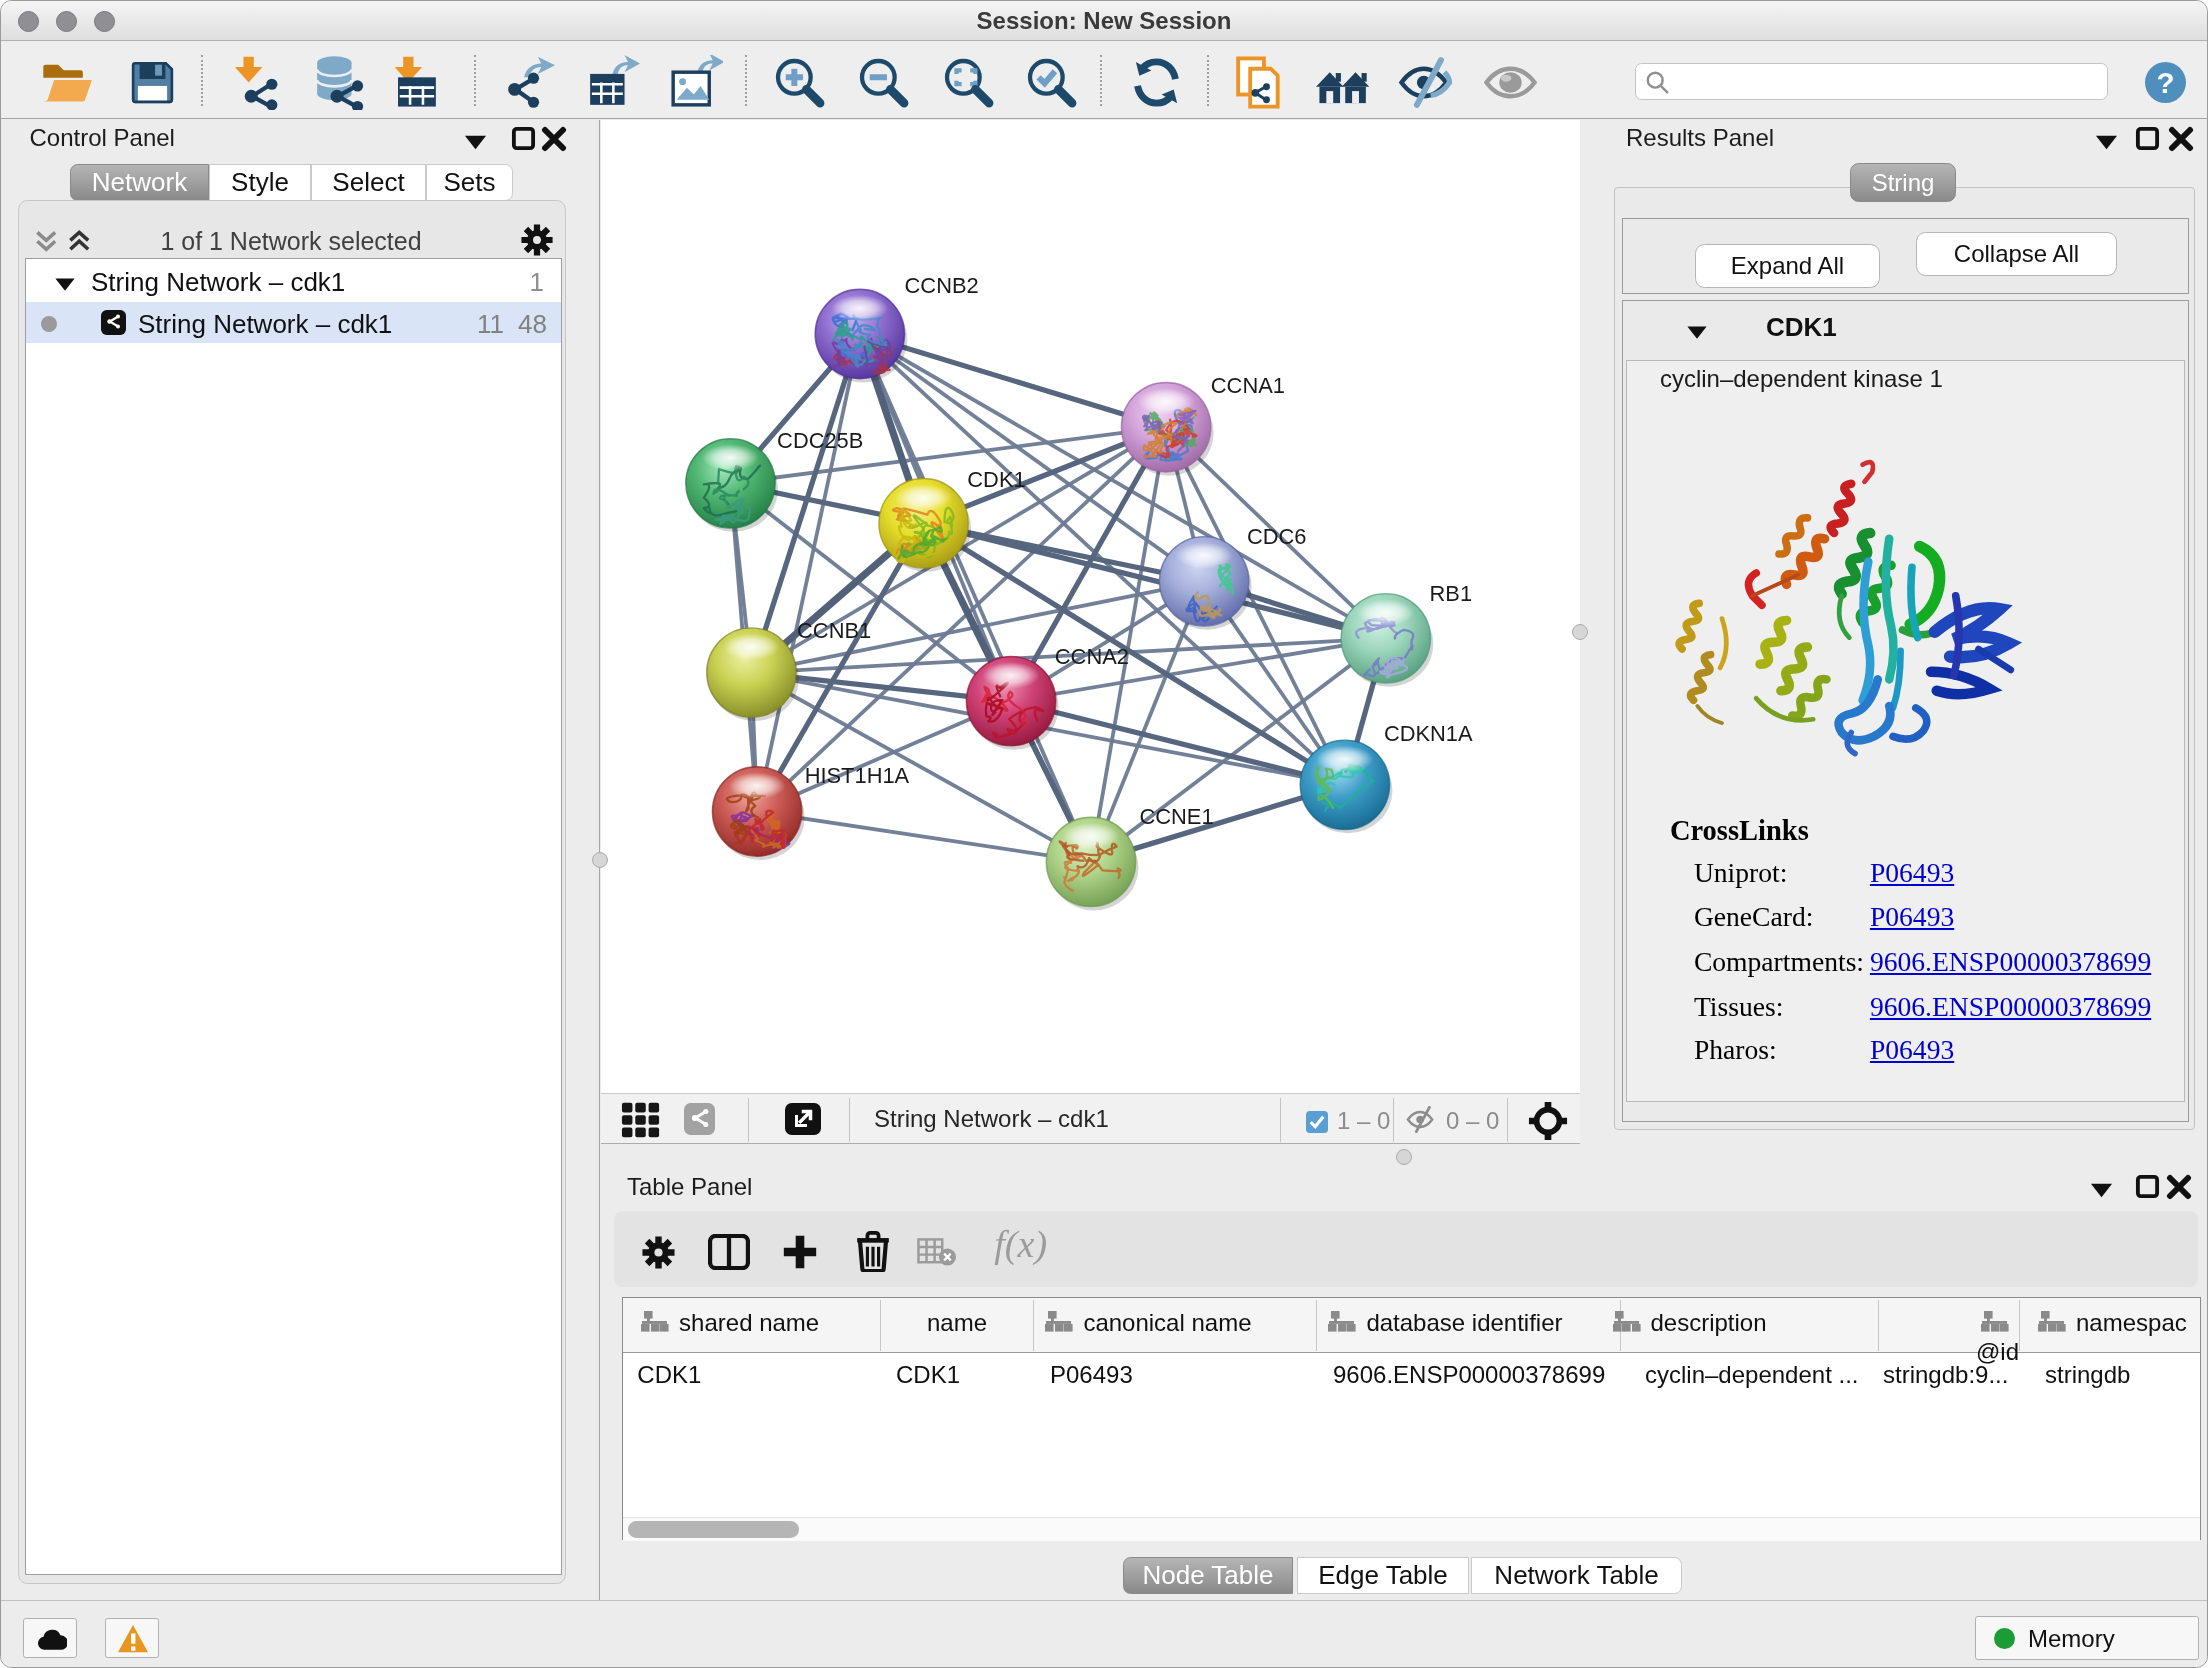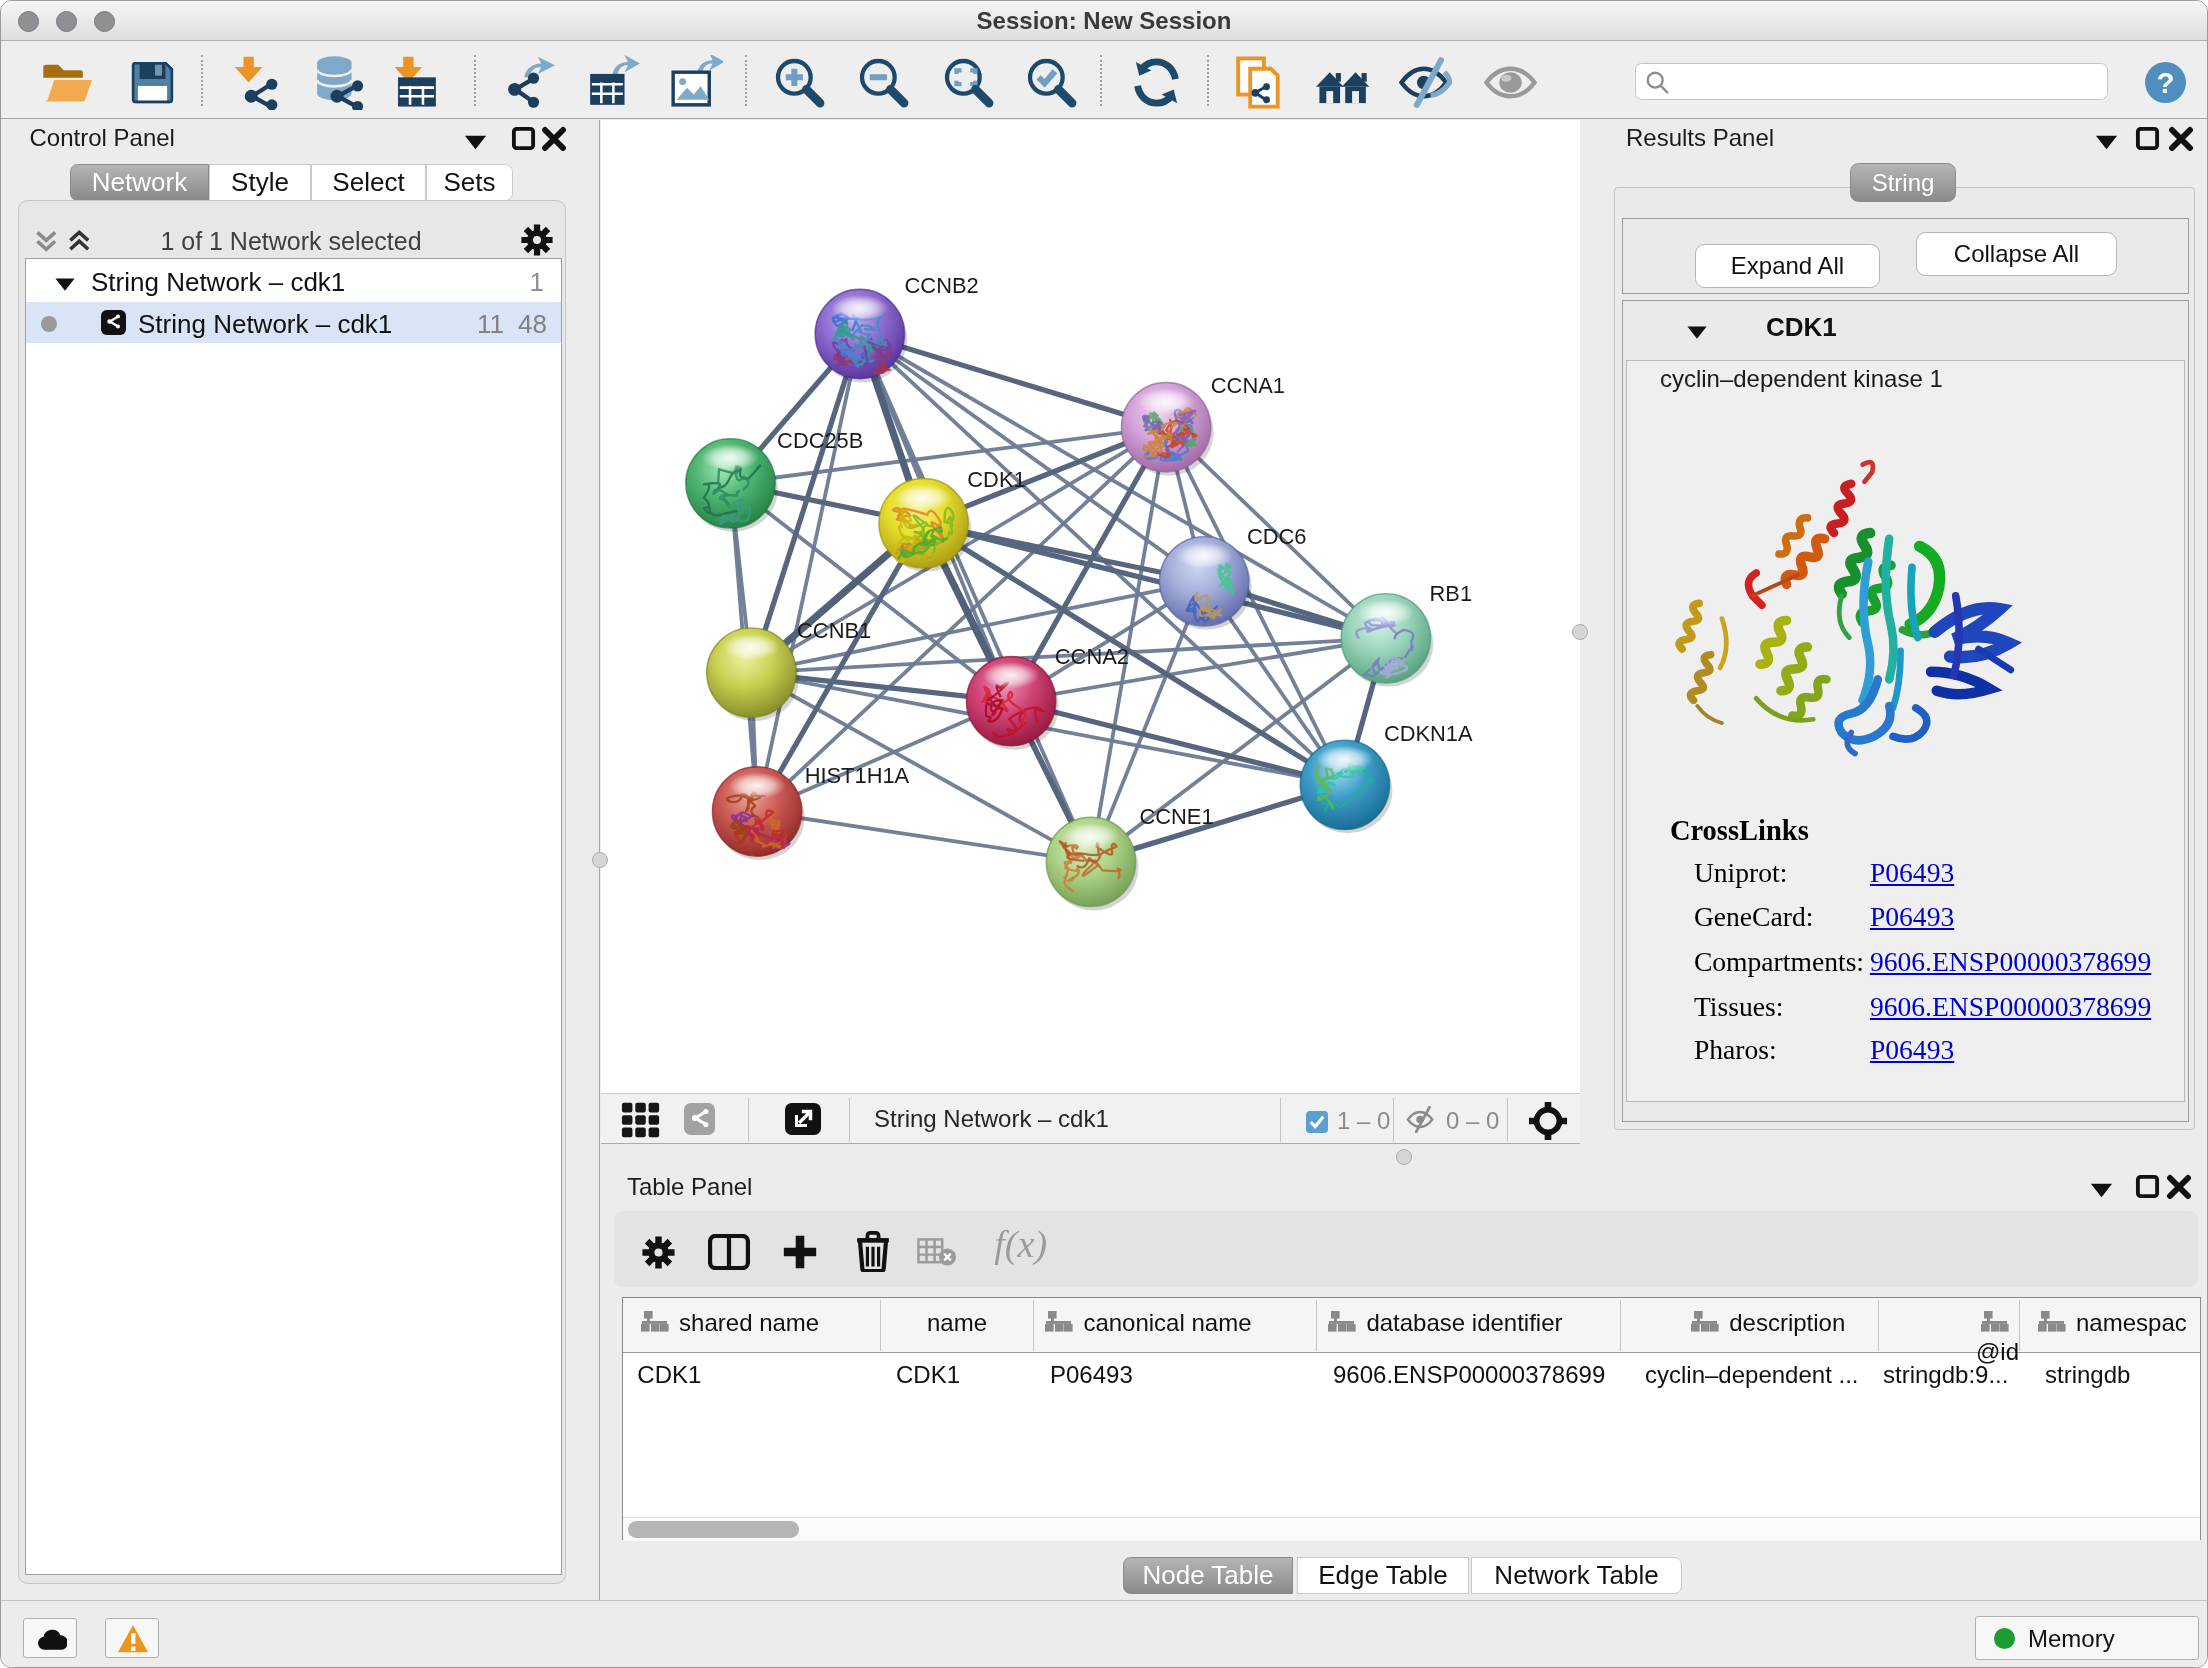--- a/index.html
+++ b/index.html
@@ -648,21 +648,21 @@
       <div style="position:absolute;left:257px;top:1.9px;height:51px;border-left:1px solid #c6c6c6;"></div>
       <div style="position:absolute;left:410px;top:1.9px;height:51px;border-left:1px solid #c6c6c6;"></div>
       <div style="position:absolute;left:693px;top:1.9px;height:51px;border-left:1px solid #c6c6c6;"></div>
       <div style="position:absolute;left:997px;top:1.9px;height:51px;border-left:1px solid #c6c6c6;"></div>
       <div style="position:absolute;left:1255px;top:1.9px;height:51px;border-left:1px solid #c6c6c6;"></div>
       <div style="position:absolute;left:1396px;top:1.9px;height:51px;border-left:1px solid #c6c6c6;"></div>
       <div class="colhead" style="left:9.5px;width:247px;text-align:left;padding-left:8.6px;"><span class="hicon"></span><span>shared name</span></div>
       <div class="colhead" style="left:258px;width:152px;"><span>name</span></div>
       <div class="colhead" style="left:411px;width:282px;text-align:left;padding-left:11.4px;"><span class="hicon"></span><span>canonical name</span></div>
       <div class="colhead" style="left:694px;width:302px;text-align:left;padding-left:11.4px;"><span class="hicon"></span><span>database identifier</span></div>
-      <div class="colhead" style="left:1012px;width:257px;text-align:center;padding-left:9.5px;"><span class="hicon"></span><span>description</span></div>
+      <div class="colhead" style="left:980px;width:257px;text-align:left;padding-left:9.5px;"><span class="hicon"></span><span>description</span></div>
       <div class="colhead" style="left:1255px;width:141px;text-align:right;padding-left:79px;"><span class="hicon"></span><span>@id</span></div>
       <div class="colhead" style="left:1397px;width:202px;text-align:left;padding-left:18px;"><span class="hicon"></span><span>namespac</span></div>
       <div class="cell" style="left:14.3px;top:63px;">CDK1</div>
       <div class="cell" style="left:273px;top:63px;">CDK1</div>
       <div class="cell" style="left:427px;top:63px;">P06493</div>
       <div class="cell" style="left:710px;top:63px;">9606.ENSP00000378699</div>
       <div class="cell" style="left:1022px;top:63px;">cyclin–dependent ...</div>
       <div class="cell" style="left:1260px;top:63px;">stringdb:9...</div>
       <div class="cell" style="left:1422px;top:63px;">stringdb</div>
       <div style="position:absolute;left:0px;top:219px;width:100%;height:24px;background:#fafafa;border-top:1px solid #e2e2e2;">

